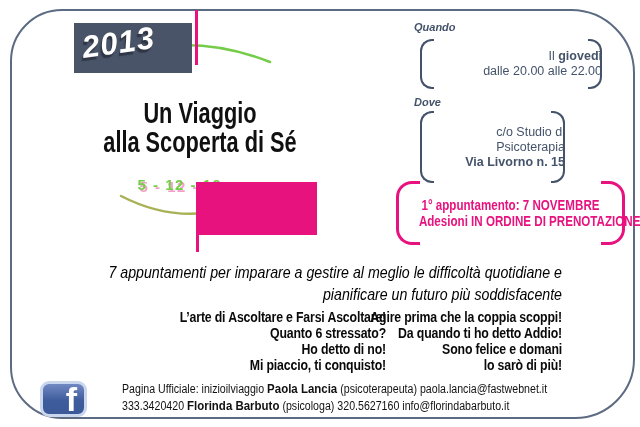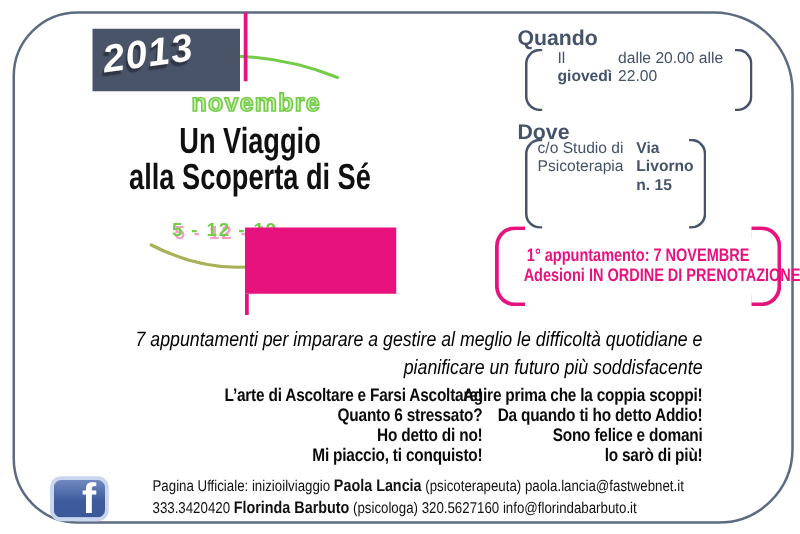--- a/index.html
+++ b/index.html
@@ -32,32 +32,32 @@
   .green-outline{width:170px;text-align:center;font-weight:bold;font-size:20px;
                  letter-spacing:1px;color:var(--greenFill);
                  -webkit-text-stroke:1.3px var(--green);}
   .nov-label{left:120px;top:72px;}
   .dec-label{left:100px;top:156px;}
 
   .title{left:40px;top:99px;width:320px;text-align:center;font-size:29px;line-height:29px;
          font-weight:bold;color:#101010;transform:scaleX(.75);transform-origin:50% 0;}
 
   
-  .sec-head{font-weight:bold;font-size:17px;color:var(--slateText);}
+  .sec-head{font-weight:bold;font-size:11px;color:var(--slateText);font-style:italic;}
   .quando-head{left:414px;top:21px;}
   .dove-head{left:414px;top:96px;}
 
   .group{position:absolute;}
   .br{position:absolute;top:0;bottom:0;width:14px;box-sizing:border-box;}
   .br-l{left:0;border-left:2px solid var(--slateText);border-top:2px solid var(--slateText);
         border-bottom:2px solid var(--slateText);border-radius:12px 0 0 12px;}
   .br-r{right:0;border-right:2px solid var(--slateText);border-top:2px solid var(--slateText);
         border-bottom:2px solid var(--slateText);border-radius:0 12px 12px 0;}
-  .group-text{position:absolute;inset:0;display:flex;flex-direction:row;justify-content:center;
-              text-align:left;font-size:12.5px;line-height:15px;color:var(--slateText);}
+  .group-text{position:absolute;inset:0;display:flex;flex-direction:column;justify-content:center;
+              text-align:right;font-size:12.5px;line-height:15px;color:var(--slateText);}
   .quando-group{left:420px;top:39px;width:182px;height:50px;}
   .quando-group .group-text{padding-left:26px;}
   .dove-group{left:420px;top:111px;width:145px;height:72px;}
   .dove-group .group-text{padding-left:10px;}
 
   .appt-group{left:396px;top:181px;width:229px;height:64px;}
   .appt-group .br{width:24px;}
   .appt-group .br-l{border-left:3px solid var(--magenta);border-top:3px solid var(--magenta);
         border-bottom:3px solid var(--magenta);border-radius:16px 0 0 16px;}
   .appt-group .br-r{border-right:3px solid var(--magenta);border-top:3px solid var(--magenta);
@@ -94,21 +94,20 @@
   <svg class="decor abs" width="640" height="427" viewBox="0 0 640 427">
     <path class="arc-upper" d="M 92 64 Q 182 27 270 62"></path>
     <path class="arc-lower" d="M 121 196 Q 195 234 267 191"></path>
   </svg>
 
   <div class="abs year-box">
     <div class="year-text">2013</div>
   </div>
   <div class="abs vline-top"></div>
 
-  <div class="abs green-outline nov-label">novembre</div>
 
   <div class="abs title">
     <div>Un Viaggio</div>
     <div>alla Scoperta di Sé</div>
   </div>
 
   <div class="abs green-dates dec-dates">5 - 12 - 19</div>
 
   <div class="abs magenta-rect"></div>
   <div class="abs vline-bottom"></div>

